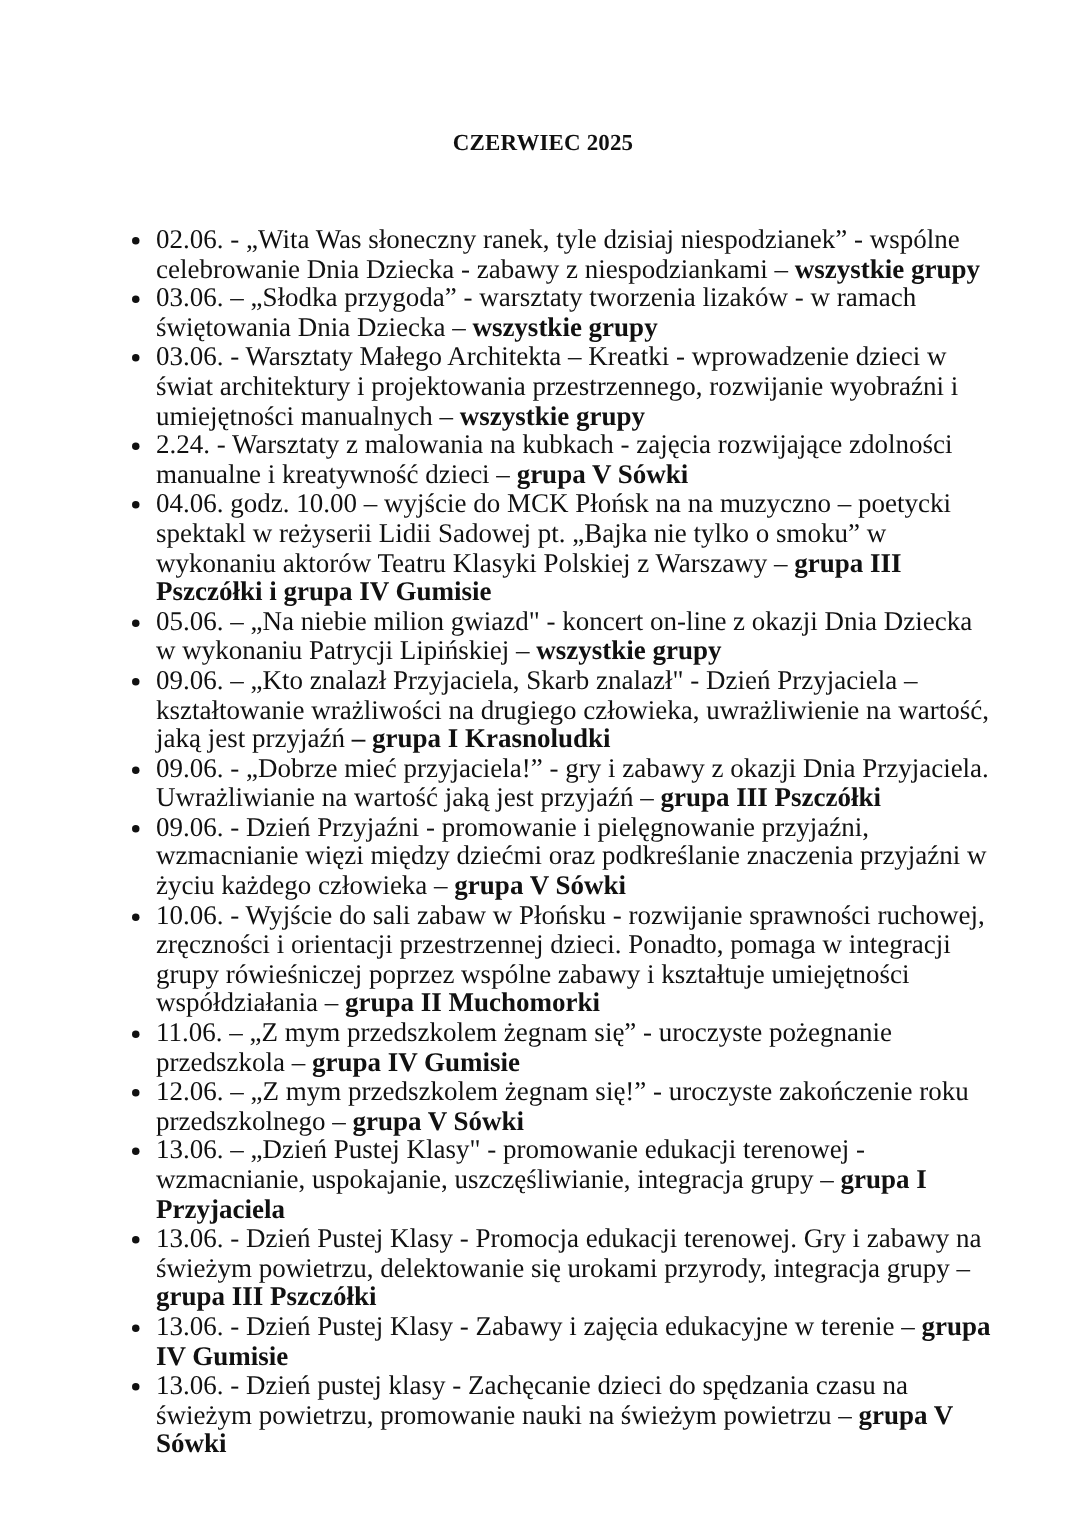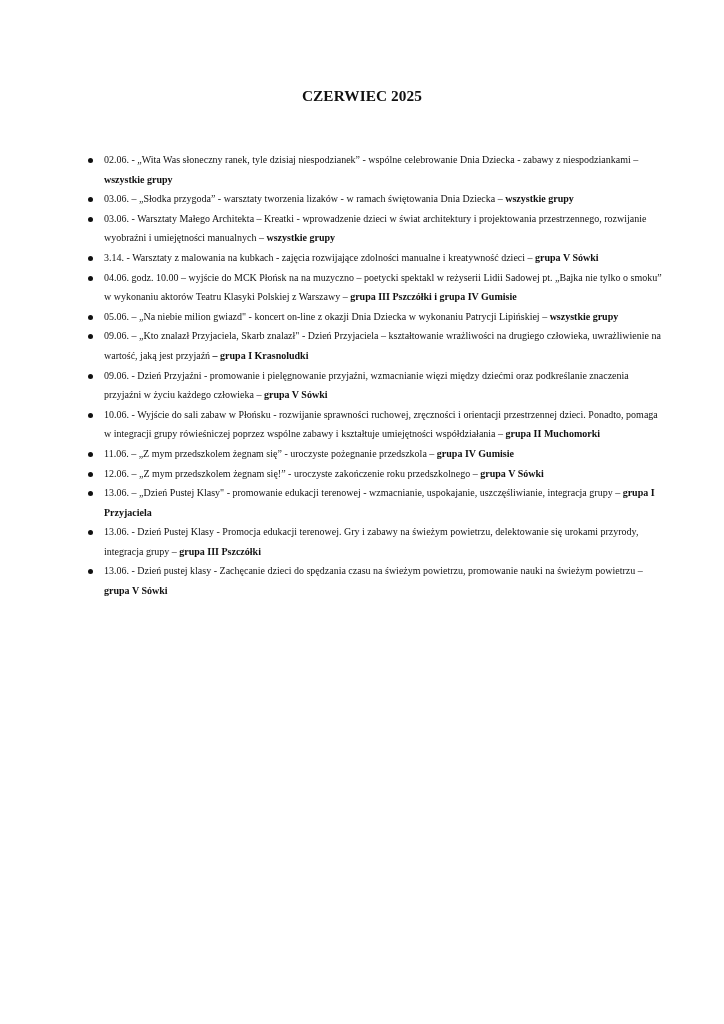--- a/index.html
+++ b/index.html
@@ -2,39 +2,41 @@
 <html><head>
 <meta charset="utf-8">
 <style>
   html, body { margin: 0; padding: 0; background: #ffffff; }
   body { width: 724px; height: 1024px; position: relative; overflow: hidden;
          font-family: "Liberation Serif", "DejaVu Serif", serif; color: #111; }
   .page { position: absolute; left: 0; top: 0; width: 685px; height: 1024px; }
   .title { position: absolute; top: 87px; left: 0; width: 724px; text-align: center;
            font-weight: bold; font-size: 15.3px; letter-spacing: 0.1px; }
   .list { position: absolute; top: 150px; left: 104px; width: 560px; margin: 0; padding: 0; list-style: none; }
-  .item { position: relative; font-size: 10px; line-height: 19.6px; }
+  .item { position: relative; font-size: 18px; line-height: 19.6px; }
   .item::before { content: ""; position: absolute; left: -16px; top: 8px; width: 5px; height: 5px;
                   border-radius: 50%; background: #111; }
   .item .group { font-weight: bold; }
 </style>
 </head>
 <body>
 
 <div class="page">
   <div class="title">CZERWIEC 2025</div>
   <ul class="list">
     <li class="item"><span>02.06. - „Wita Was słoneczny ranek, tyle dzisiaj niespodzianek” - wspólne celebrowanie Dnia Dziecka - zabawy z niespodziankami – </span><span class="group">wszystkie grupy</span></li>
     <li class="item"><span>03.06. – „Słodka przygoda” - warsztaty tworzenia lizaków - w ramach świętowania Dnia Dziecka – </span><span class="group">wszystkie grupy</span></li>
     <li class="item"><span>03.06. - Warsztaty Małego Architekta – Kreatki - wprowadzenie dzieci w świat architektury i projektowania przestrzennego, rozwijanie wyobraźni i umiejętności manualnych – </span><span class="group">wszystkie grupy</span></li>
-    <li class="item"><span>3.14. - Warsztaty z malowania na kubkach - zajęcia rozwijające zdolności manualne i kreatywność dzieci – </span><span class="group">grupa V Sówki</span></li>
+    <li class="item"><span>2.24. - Warsztaty z malowania na kubkach - zajęcia rozwijające zdolności manualne i kreatywność dzieci – </span><span class="group">grupa V Sówki</span></li>
     <li class="item"><span>04.06. godz. 10.00 – wyjście do MCK Płońsk na na muzyczno – poetycki spektakl w reżyserii Lidii Sadowej pt. „Bajka nie tylko o smoku” w wykonaniu aktorów Teatru Klasyki Polskiej z Warszawy – </span><span class="group">grupa III Pszczółki i grupa IV Gumisie</span></li>
     <li class="item"><span>05.06. – „Na niebie milion gwiazd" - koncert on-line z okazji Dnia Dziecka w wykonaniu Patrycji Lipińskiej – </span><span class="group">wszystkie grupy</span></li>
     <li class="item"><span>09.06. – „Kto znalazł Przyjaciela, Skarb znalazł" - Dzień Przyjaciela – kształtowanie wrażliwości na drugiego człowieka, uwrażliwienie na wartość, jaką jest przyjaźń </span><span class="group">– grupa I Krasnoludki</span></li>
+    <li class="item"><span>09.06. - „Dobrze mieć przyjaciela!” - gry i zabawy z okazji Dnia Przyjaciela. Uwrażliwianie na wartość jaką jest przyjaźń – </span><span class="group">grupa III Pszczółki</span></li>
     <li class="item"><span>09.06. - Dzień Przyjaźni - promowanie i pielęgnowanie przyjaźni, wzmacnianie więzi między dziećmi oraz podkreślanie znaczenia przyjaźni w życiu każdego człowieka – </span><span class="group">grupa V Sówki</span></li>
     <li class="item"><span>10.06. - Wyjście do sali zabaw w Płońsku - rozwijanie sprawności ruchowej, zręczności i orientacji przestrzennej dzieci. Ponadto, pomaga w integracji grupy rówieśniczej poprzez wspólne zabawy i kształtuje umiejętności współdziałania – </span><span class="group">grupa II Muchomorki</span></li>
     <li class="item"><span>11.06. – „Z mym przedszkolem żegnam się” - uroczyste pożegnanie przedszkola – </span><span class="group">grupa IV Gumisie</span></li>
     <li class="item"><span>12.06. – „Z mym przedszkolem żegnam się!” - uroczyste zakończenie roku przedszkolnego – </span><span class="group">grupa V Sówki</span></li>
     <li class="item"><span>13.06. – „Dzień Pustej Klasy" - promowanie edukacji terenowej - wzmacnianie, uspokajanie, uszczęśliwianie, integracja grupy – </span><span class="group">grupa I Przyjaciela</span></li>
     <li class="item"><span>13.06. - Dzień Pustej Klasy - Promocja edukacji terenowej. Gry i zabawy na świeżym powietrzu, delektowanie się urokami przyrody, integracja grupy – </span><span class="group">grupa III Pszczółki</span></li>
+    <li class="item"><span>13.06. - Dzień Pustej Klasy - Zabawy i zajęcia edukacyjne w terenie – </span><span class="group">grupa IV Gumisie</span></li>
     <li class="item"><span>13.06. - Dzień pustej klasy - Zachęcanie dzieci do spędzania czasu na świeżym powietrzu, promowanie nauki na świeżym powietrzu – </span><span class="group">grupa V Sówki</span></li>
   </ul>
 </div>
 
 </body></html>

